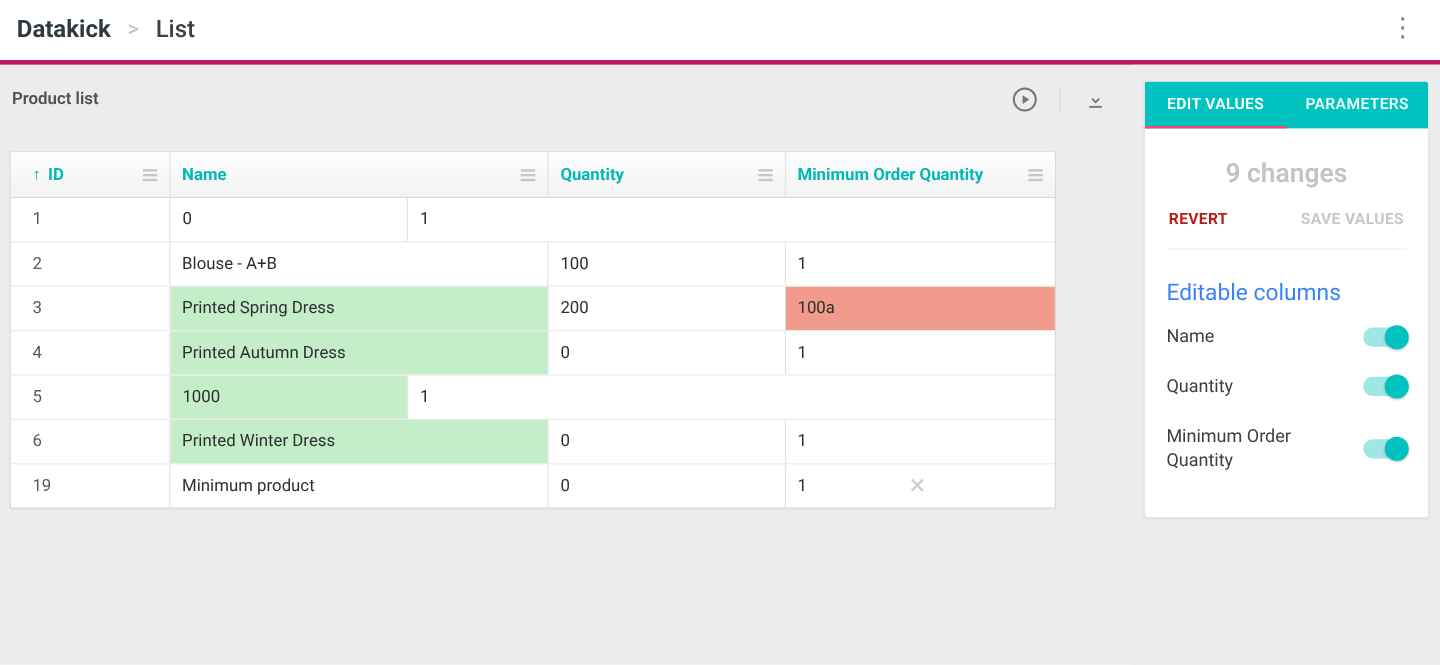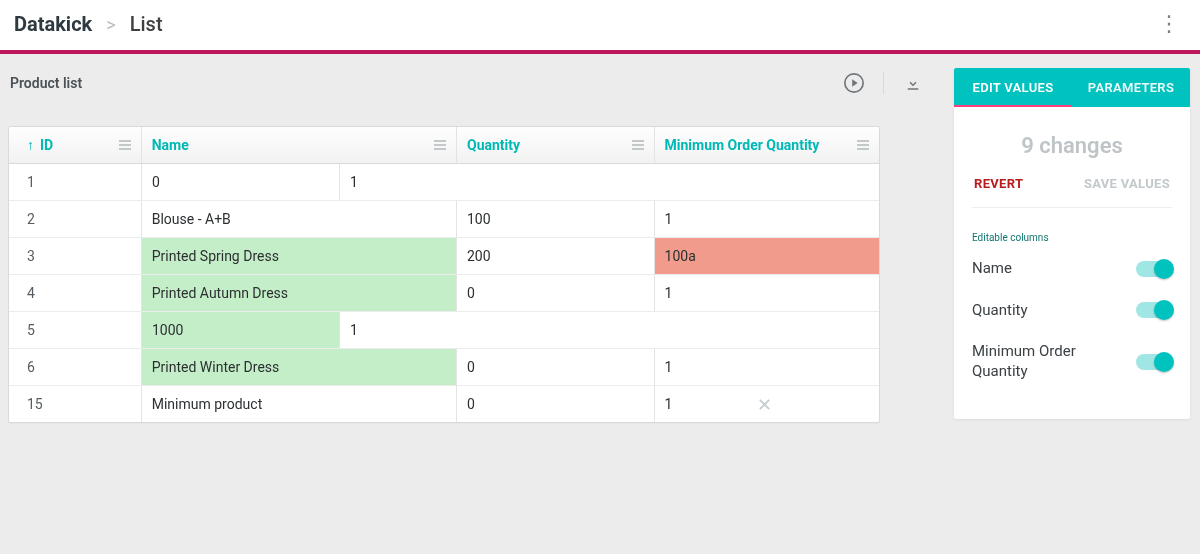--- a/index.html
+++ b/index.html
@@ -56,21 +56,21 @@
 .tab.active::after { content:""; position:absolute; left:0; right:0; bottom:0; height:2px; background:#ff3e7f;}
 .tab.inactive { opacity:0.92;}
 
 .panel-body { padding: 26px 18px 16px 18px; }
 .changes-title { text-align:center; font-size:22px; font-weight:600; color:#bfc4c7; margin-bottom:18px;}
 .action-row { display:flex; justify-content:space-between; padding: 0 2px 16px 2px; border-bottom:1px solid #eee;}
 .action-row .btn { font-size:13px; font-weight:700; letter-spacing:0.3px; cursor:pointer; background:none; border:none;}
 .action-row .revert { color:#b91c1c;}
 .action-row .save { color:#c3c8cb;}
 
-.section-label { font-size:10px; color:#0f766e; margin:24px 0 16px 0;}
+.section-label { font-size:19px; color:#3b82f6; margin:24px 0 16px 0;}
 .toggle-row { display:flex; justify-content:space-between; align-items:center; margin-bottom:22px;}
 .toggle-row .label { color:#3b4145; font-size:15px; max-width:140px; line-height:1.3;}
 
 .switch { position:relative; width:36px; height:16px; border-radius:10px; background:#9fe6e4; cursor:pointer;}
 .switch .knob { position:absolute; width:20px; height:20px; border-radius:50%; background:#00c3c0; top:-2px; right:-2px; box-shadow:0 1px 2px rgba(0,0,0,0.25);}
 
 .table-outer { position:relative; width:736px;margin-top:32px;}
 
 .menu-lines { display:inline-flex; flex-direction:column; gap:2px;}
 .menu-lines span { display:block; width:12px; height:2px; background:#c3c8cb;}
@@ -172,21 +172,21 @@
               <div class="td col-qty cell-edited">1000</div>
               <div class="td col-min ">1</div>
             </div>
             <div class="trow">
               <div class="td col-id">6</div>
               <div class="td col-name cell-edited">Printed Winter Dress</div>
               <div class="td col-qty ">0</div>
               <div class="td col-min ">1</div>
             </div>
             <div class="trow">
-              <div class="td col-id">15</div>
+              <div class="td col-id">19</div>
               <div class="td col-name ">Minimum product</div>
               <div class="td col-qty ">0</div>
               <div class="td col-min ">1</div>
             </div>
           </div>
       </div>
       <span class="close-row" style="top:auto; bottom:8px;">✕</span>
     </div>
   </div>
 

